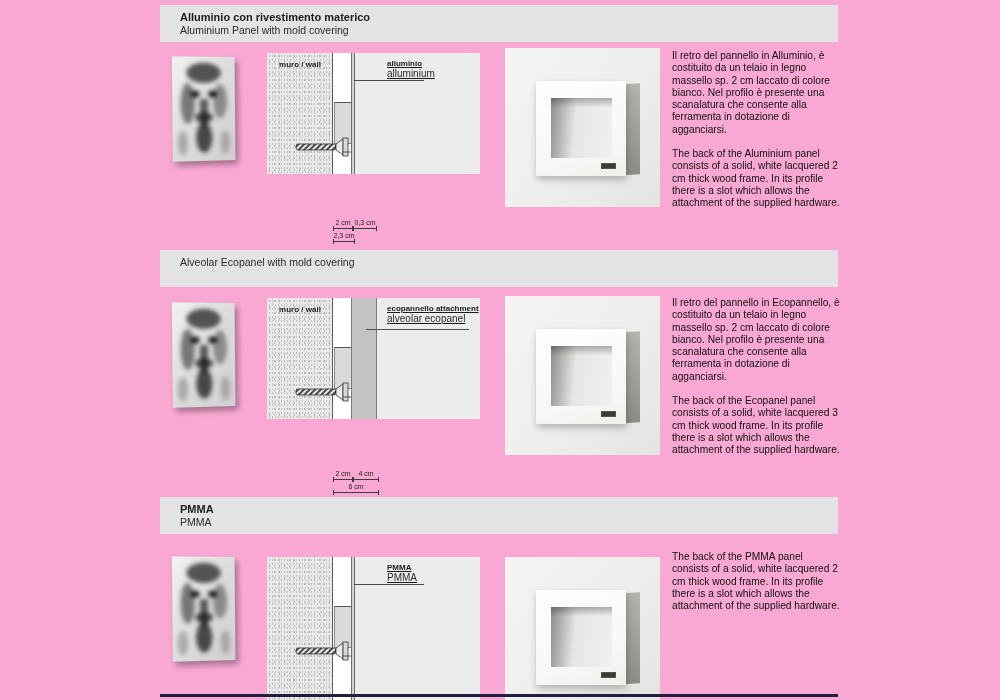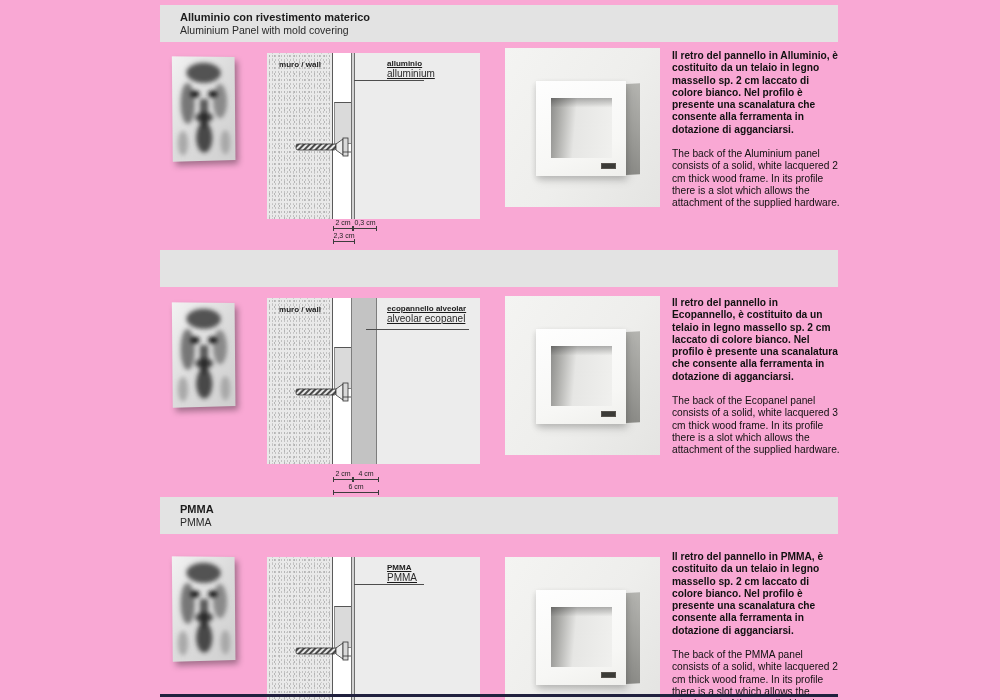--- a/index.html
+++ b/index.html
@@ -15,21 +15,21 @@
   .sec-subtitle { font-size:10.5px; color:#2a2a2a; line-height:13px; }
 
   
   .artwork { position:absolute; left:13px; width:62px; height:103px;
              transform:perspective(420px) rotateY(9deg) rotate(-0.5deg);
              transform-origin:right center;
              filter:drop-shadow(3px 4px 3px rgba(0,0,0,0.35)); }
   .artwork svg { display:block; width:100%; height:100%; }
 
   
-  .drawing { position:absolute; left:107px; width:213px; height:166px; background:#ffffff; overflow:hidden; }
+  .drawing { position:absolute; left:107px; width:213px; height:121px; background:#ffffff; overflow:hidden; }
   .d-right { position:absolute; top:0; bottom:0; right:0; background:#ececec; }
   .d-right.from-thin  { left:88px; }
   .d-right.from-thick { left:110px; }
   .d-wall { position:absolute; left:0; top:0; bottom:0; width:66px;
             background-color:#e9e9e9;
             background-image:
               radial-gradient(circle, #b5b5b5 0.6px, transparent 0.7px),
               radial-gradient(circle, #cccccc 0.6px, transparent 0.7px),
               radial-gradient(circle, #c2c2c2 0.5px, transparent 0.6px);
             background-size:5px 6px, 7px 5px, 3px 4px;
@@ -73,21 +73,21 @@
   .ph-recess { position:absolute; left:15px; top:17px; width:61px; height:60px;
                background:
                  linear-gradient(180deg, rgba(0,0,0,0.28) 0%, rgba(0,0,0,0) 16%),
                  linear-gradient(95deg, #8d8d8b 0%, #ababa8 14%, #e6e6e4 40%, #f0f0ee 100%); }
   .ph-plate { position:absolute; right:10px; bottom:7px; width:15px; height:6px;
               background:#3b3b37; border:1px solid #57534e; }
 
   
   .desc { position:absolute; left:512px; width:168px; }
   .desc p { font-size:10.2px; line-height:12.3px; color:#111; }
-  .desc .it { font-weight:bold; margin-bottom:12px; }
+  .desc .it { font-weight:normal; margin-bottom:12px; }
 
   
   #footer-rule { position:absolute; left:160px; top:694px; width:678px; height:3px; background:#20203e; }
 </style>
 </head>
 <body>
 
 <svg width="0" height="0" style="position:absolute">
   <defs>
     <pattern id="hatch" width="4" height="4" patternTransform="rotate(45)" patternUnits="userSpaceOnUse">
@@ -169,20 +169,21 @@
     </div>
 
     <div class="desc" style="top:45px;">
       <p class="it">Il retro del pannello in Alluminio, è costituito da un telaio in legno massello sp. 2 cm laccato di colore bianco.  Nel profilo è presente una scanalatura che consente alla ferramenta in dotazione di agganciarsi.</p>
       <p class="en">The back of the Aluminium panel consists of a solid, white lacquered 2 cm thick wood frame.  In its profile there is a slot which allows the attachment of the supplied hardware.</p>
     </div>
   </div>
 
   <div class="section" style="top:250px; height:240px;">
     <div class="sec-header">
+      <div class="sec-subtitle">Alveolar Ecopanel with mold covering</div>
     </div>
 
     <div class="artwork" style="top:53px;">
       <svg viewBox="0 0 62 103">
         <rect width="62" height="103" fill="url(#canvasbg)"></rect>
         <g filter="url(#blur2)">
           <ellipse cx="31" cy="16" rx="17" ry="10" fill="#3a3a3a" opacity="0.85"></ellipse>
           <ellipse cx="15" cy="46" rx="7" ry="20" fill="#4a4a4a" opacity="0.7"></ellipse>
           <ellipse cx="47" cy="44" rx="7" ry="17" fill="#555555" opacity="0.6"></ellipse>
           <ellipse cx="22" cy="37" rx="5" ry="3.5" fill="#161616"></ellipse>
@@ -203,21 +204,21 @@
       </div>
       <div class="d-batten"></div>
       <svg class="d-screw" viewBox="0 0 60 20">
         <rect x="3" y="7" width="40" height="6" rx="2" fill="url(#hatch)" stroke="#333" stroke-width="0.8"></rect>
         <polygon points="43,7 50,2 50,18 43,13" fill="#ededed" stroke="#333" stroke-width="0.8"></polygon>
         <rect x="50" y="1" width="5" height="18" fill="#d9d9d9" stroke="#333" stroke-width="0.8"></rect>
         <line x1="50" y1="15" x2="58" y2="15" stroke="#333" stroke-width="0.8"></line>
       </svg>
       <div class="d-panel-thick"></div>
       <div class="d-label">
-        <div class="l1">ecopannello alveolar</div>
+        <div class="l1">ecopannello attachment</div>
         <div class="l2">alveolar ecopanel</div>
       </div>
       <div class="d-leader thick"></div>
     </div>
 
     <div class="dims" style="top:212px;">
       <div class="row">
         <span class="dim-seg" style="width:20px;">2 cm</span><span class="dim-seg" style="width:26px;">4 cm</span>
       </div>
       <div class="row">
@@ -283,19 +284,18 @@
 
     <div class="photo" style="top:60px; height:143px;">
       <div class="ph-side"></div>
       <div class="ph-frame">
         <div class="ph-recess"></div>
         <div class="ph-plate"></div>
       </div>
     </div>
 
     <div class="desc" style="top:54px;">
-      <p class="it">Il retro del pannello in PMMA, è costituito da un telaio in legno massello sp. 2 cm laccato di colore bianco.  Nel profilo è presente una scanalatura che consente alla ferramenta in dotazione di agganciarsi.</p>
       <p class="en">The back of the PMMA panel consists of a solid, white lacquered  2 cm thick wood frame.  In its profile there is a slot which allows the attachment of the supplied hardware.</p>
     </div>
   </div>
 
   <div id="footer-rule"></div>
 </div>
 
 </body></html>

